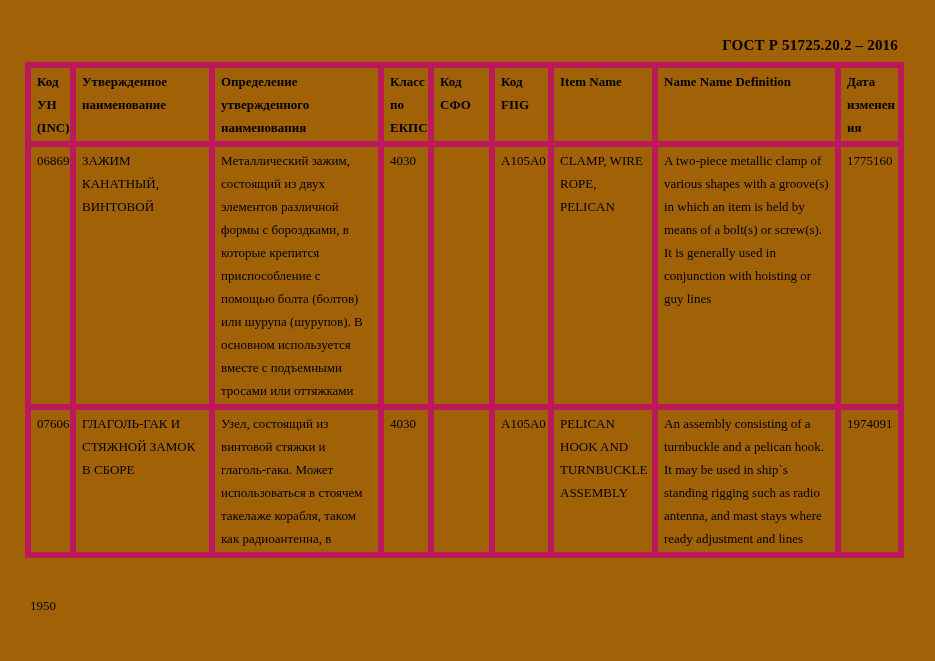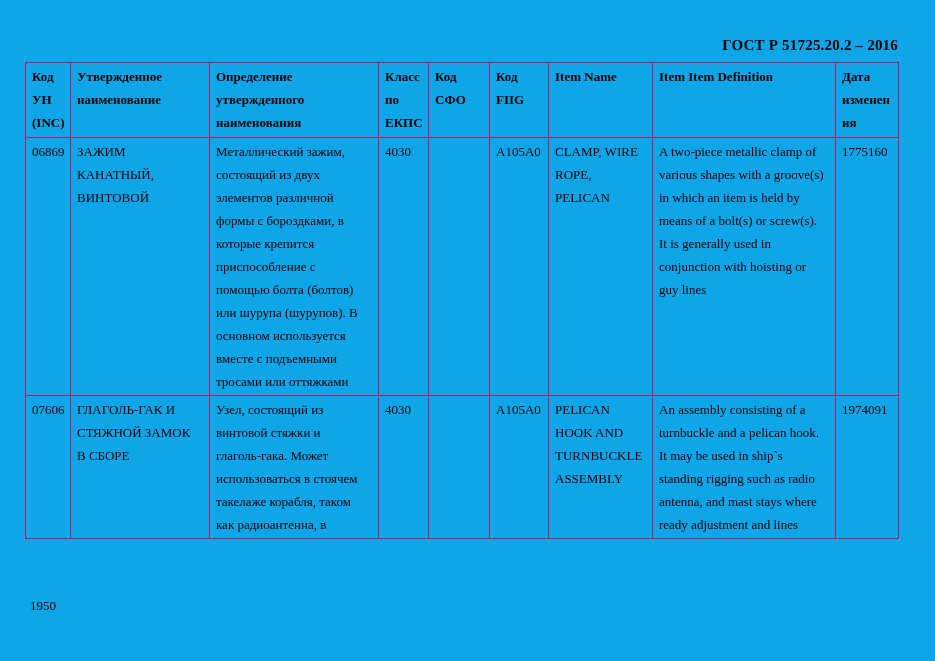--- a/index.html
+++ b/index.html
@@ -1,21 +1,21 @@
 <!DOCTYPE html>
 <html><head>
 <meta charset="utf-8">
 <style>
   * { margin: 0; padding: 0; box-sizing: border-box; }
   html, body { background: #ffffff; }
   .page {
     position: relative;
     width: 935px;
     height: 661px;
-    background: #0ea5e9;
+    background: #a16207;
     font-family: "Liberation Serif", "DejaVu Serif", serif;
     color: #000000;
     overflow: hidden;
   }
   .doc-header {
     position: absolute;
     top: 37px;
     right: 37px;
     font-size: 15px;
     font-weight: bold;
@@ -23,21 +23,21 @@
   }
   table.data-table {
     position: absolute;
     left: 25px;
     top: 62px;
     width: 873px;
     border-collapse: collapse;
     table-layout: fixed;
   }
   th, td {
-    border: 1px solid #be185d;
+    border: 6px solid #be185d;
     vertical-align: top;
     padding: 2px 5px 2px 6px;
     font-size: 13px;
     line-height: 23px;
     white-space: pre-line;
     overflow: hidden;
     text-align: left;
   }
   th { font-weight: bold; }
   tr.row-header  { height: 75px; }
@@ -81,21 +81,21 @@
 утвержденного
 наименования</th>
         <th>Класс
 по
 ЕКПС</th>
         <th>Код
 СФО</th>
         <th>Код
 FIIG</th>
         <th>Item Name</th>
-        <th>Item Item Definition</th>
+        <th>Name Name Definition</th>
         <th>Дата
 изменен
 ия</th>
       </tr>
     </thead>
     <tbody>
       <tr class="row-item1">
         <td>06869</td>
         <td>ЗАЖИМ
 КАНАТНЫЙ,

